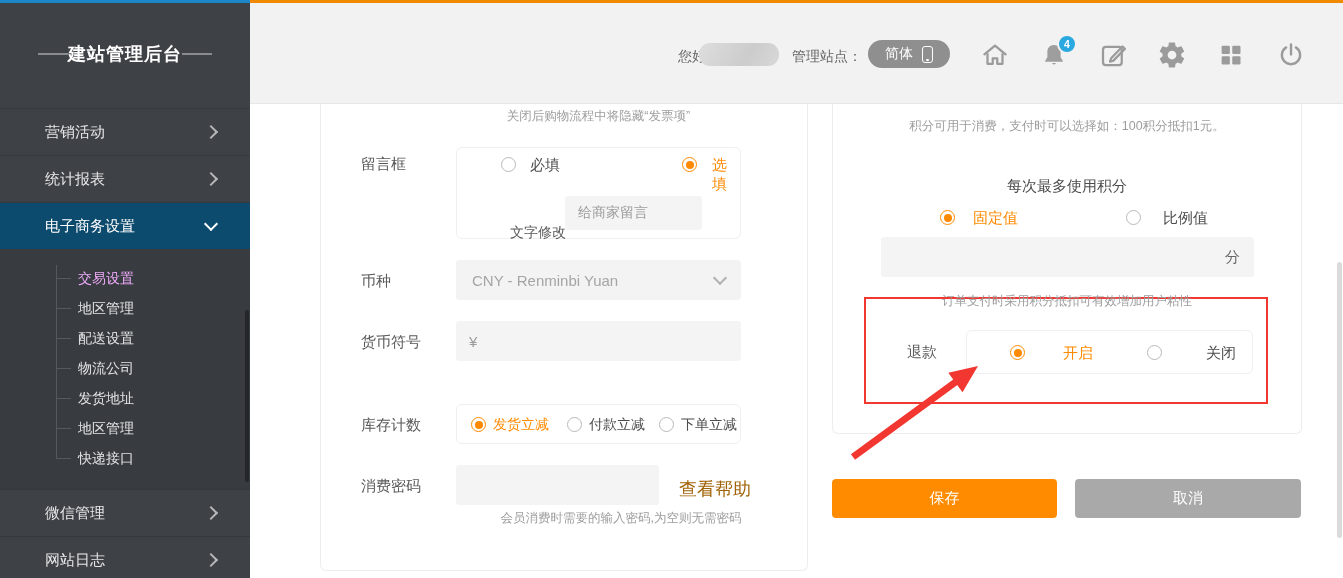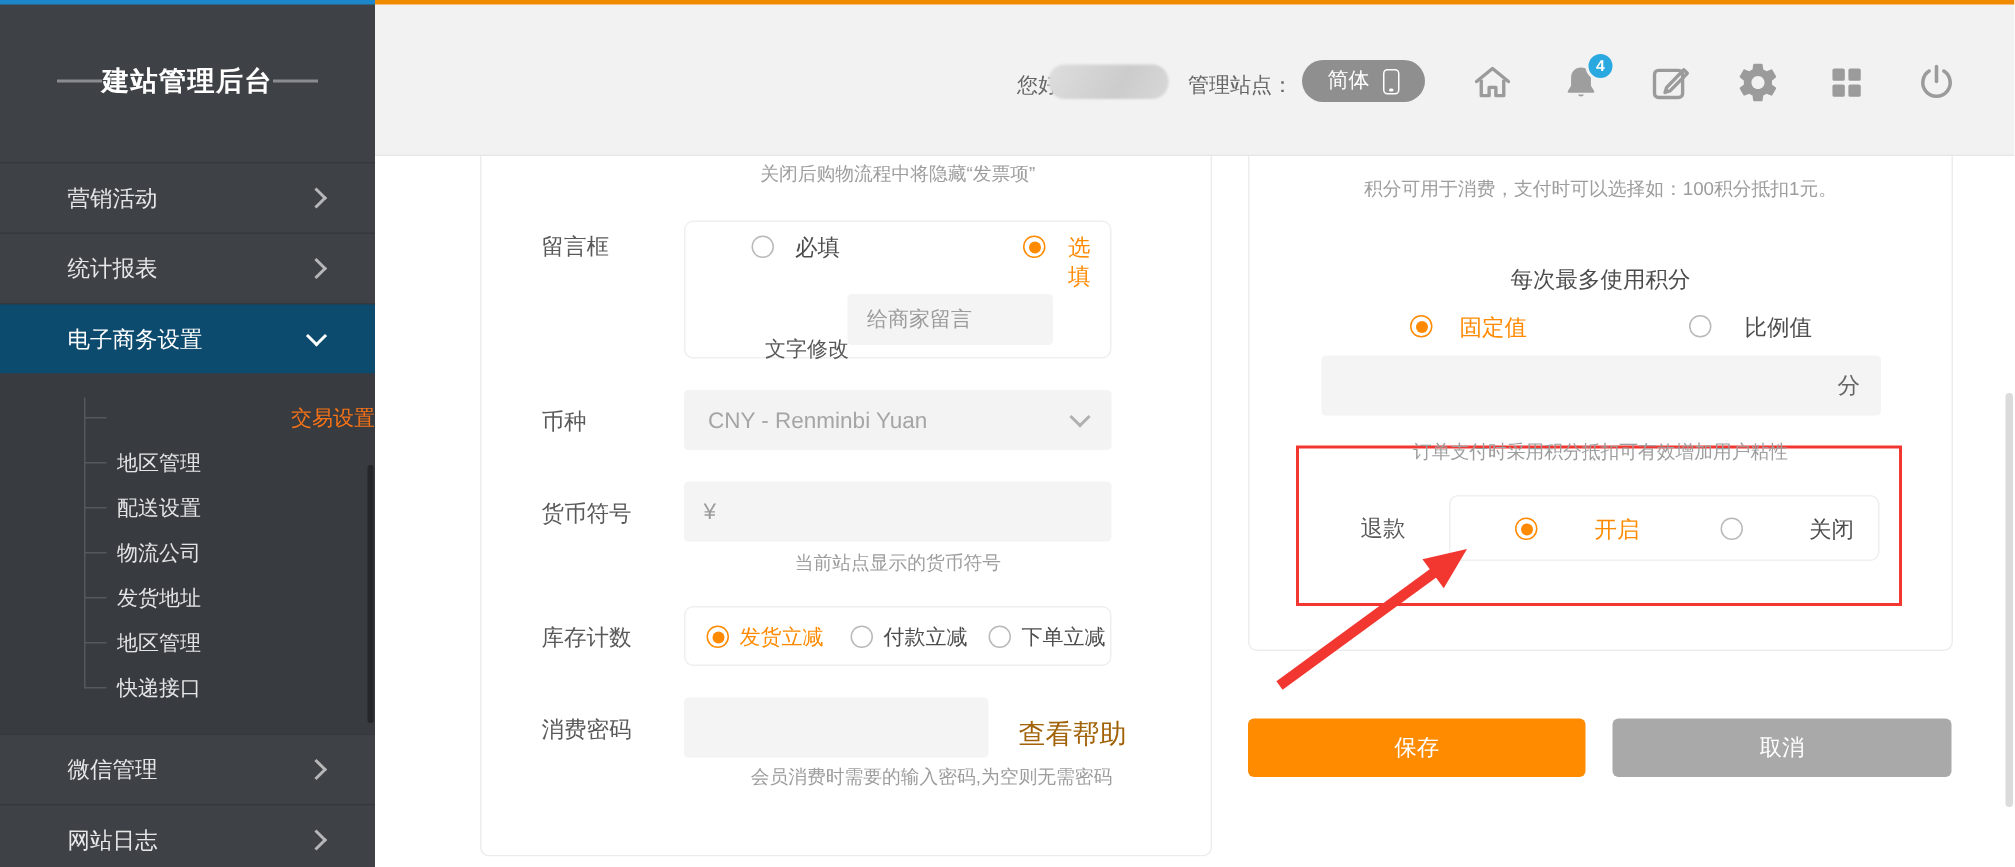--- a/index.html
+++ b/index.html
@@ -19,21 +19,21 @@
   .sb-item .chev{margin-left:auto;}
   .sb-item.active{background:#0c4a6e;color:#fff;}
   .chev{display:inline-block;width:8px;height:8px;border-right:2px solid #b6b7b9;border-bottom:2px solid #b6b7b9;}
   .chev.right{transform:rotate(-45deg);}
   .chev.down{border-color:#fff;transform:rotate(45deg);margin-top:-4px;}
   .sb-sub{position:relative;background:#383b3f;padding:14px 0 16px;}
   .sb-sub::before{content:"";position:absolute;left:56px;top:16px;bottom:30px;width:1px;background:#55585c;}
   .sb-subitem{position:relative;height:30px;line-height:30px;padding-left:78px;
               font-size:14px;color:#e3e4e5;cursor:pointer;}
   .sb-subitem::before{content:"";position:absolute;left:56px;top:50%;width:15px;height:1px;background:#55585c;}
-  .sb-subitem.active{color:#f97316;text-align:right;}
+  .sb-subitem.active{color:#f0abfc;}
   .sb-scrollthumb{position:absolute;left:245px;top:310px;width:4px;height:172px;background:#24262a;border-radius:2px;}
   
   .header{position:absolute;left:250px;top:3px;right:0;height:100px;background:#f2f2f2;
           border-bottom:1px solid #e7e7e7;z-index:1;}
   .greet{position:absolute;left:428px;top:45px;font-size:14px;color:#666;}
   .blur-blob{position:absolute;left:449px;top:40px;width:80px;height:23px;border-radius:11px;
              background:linear-gradient(120deg,#dedede,#cccccc 60%,#d8d8d8);filter:blur(.6px);}
   .site-label{position:absolute;left:542px;top:45px;font-size:14px;color:#666;}
   .lang-pill{position:absolute;left:618px;top:37px;width:82px;height:28px;border-radius:14px;background:#8f8f8f;
              display:flex;align-items:center;justify-content:center;gap:9px;color:#fff;font-size:14px;cursor:pointer;}
@@ -187,21 +187,20 @@
     </div>
 
     <span class="flabel" style="top:169px;">币种</span>
     <div class="gselect" style="left:135px;top:157px;width:285px;height:40px;">
       <span>CNY - Renminbi Yuan</span>
       <span class="chev"></span>
     </div>
 
     <span class="flabel" style="top:230px;">货币符号</span>
     <input class="ginput" style="left: 135px; top: 218px; width: 285px; height: 40px;" value="¥">
-    <div class="note" style="left:135px;top:264px;width:285px;">当前站点显示的货币符号</div>
 
     <span class="flabel" style="top:313px;">库存计数</span>
     <div class="gbox" style="left:135px;top:301px;width:285px;height:40px;">
       <span class="radio checked" style="left:14px;top:12px;"></span>
       <span class="rlabel sm sel" style="left:36px;top:11px;">发货立减</span>
       <span class="radio" style="left:110px;top:12px;"></span>
       <span class="rlabel sm" style="left:132px;top:11px;">付款立减</span>
       <span class="radio" style="left:202px;top:12px;"></span>
       <span class="rlabel sm" style="left:224px;top:11px;">下单立减</span>
     </div>

